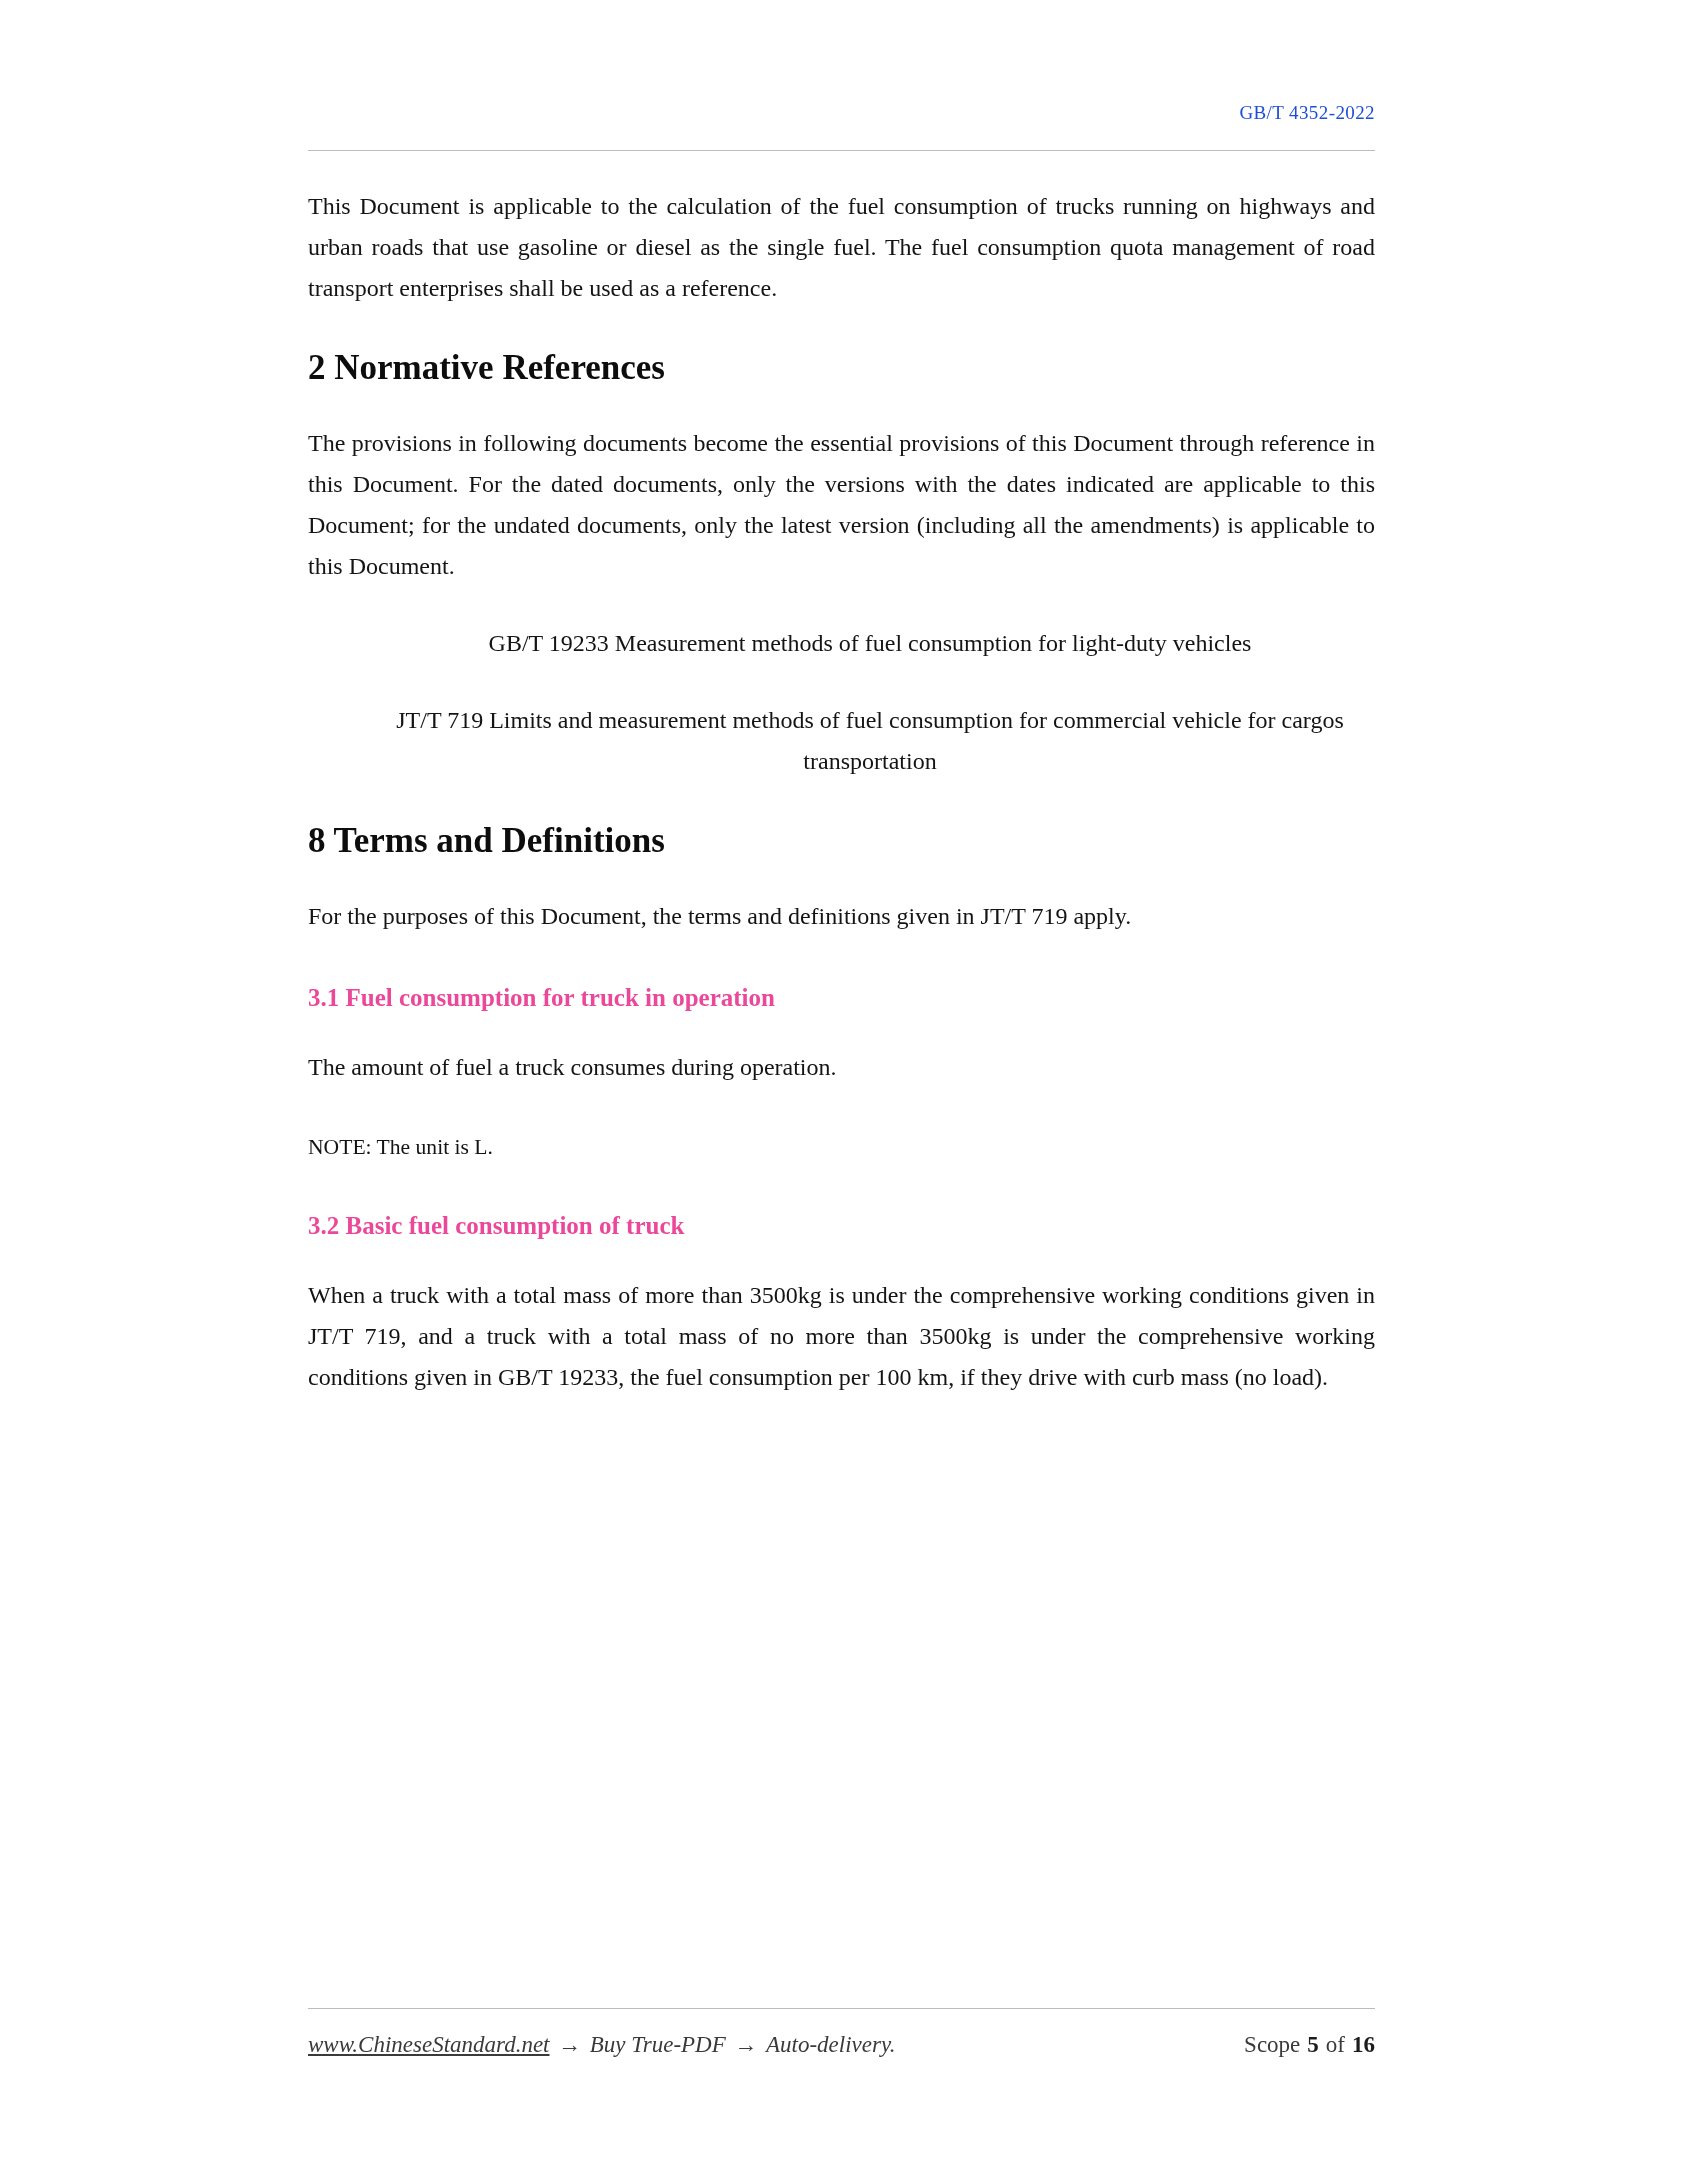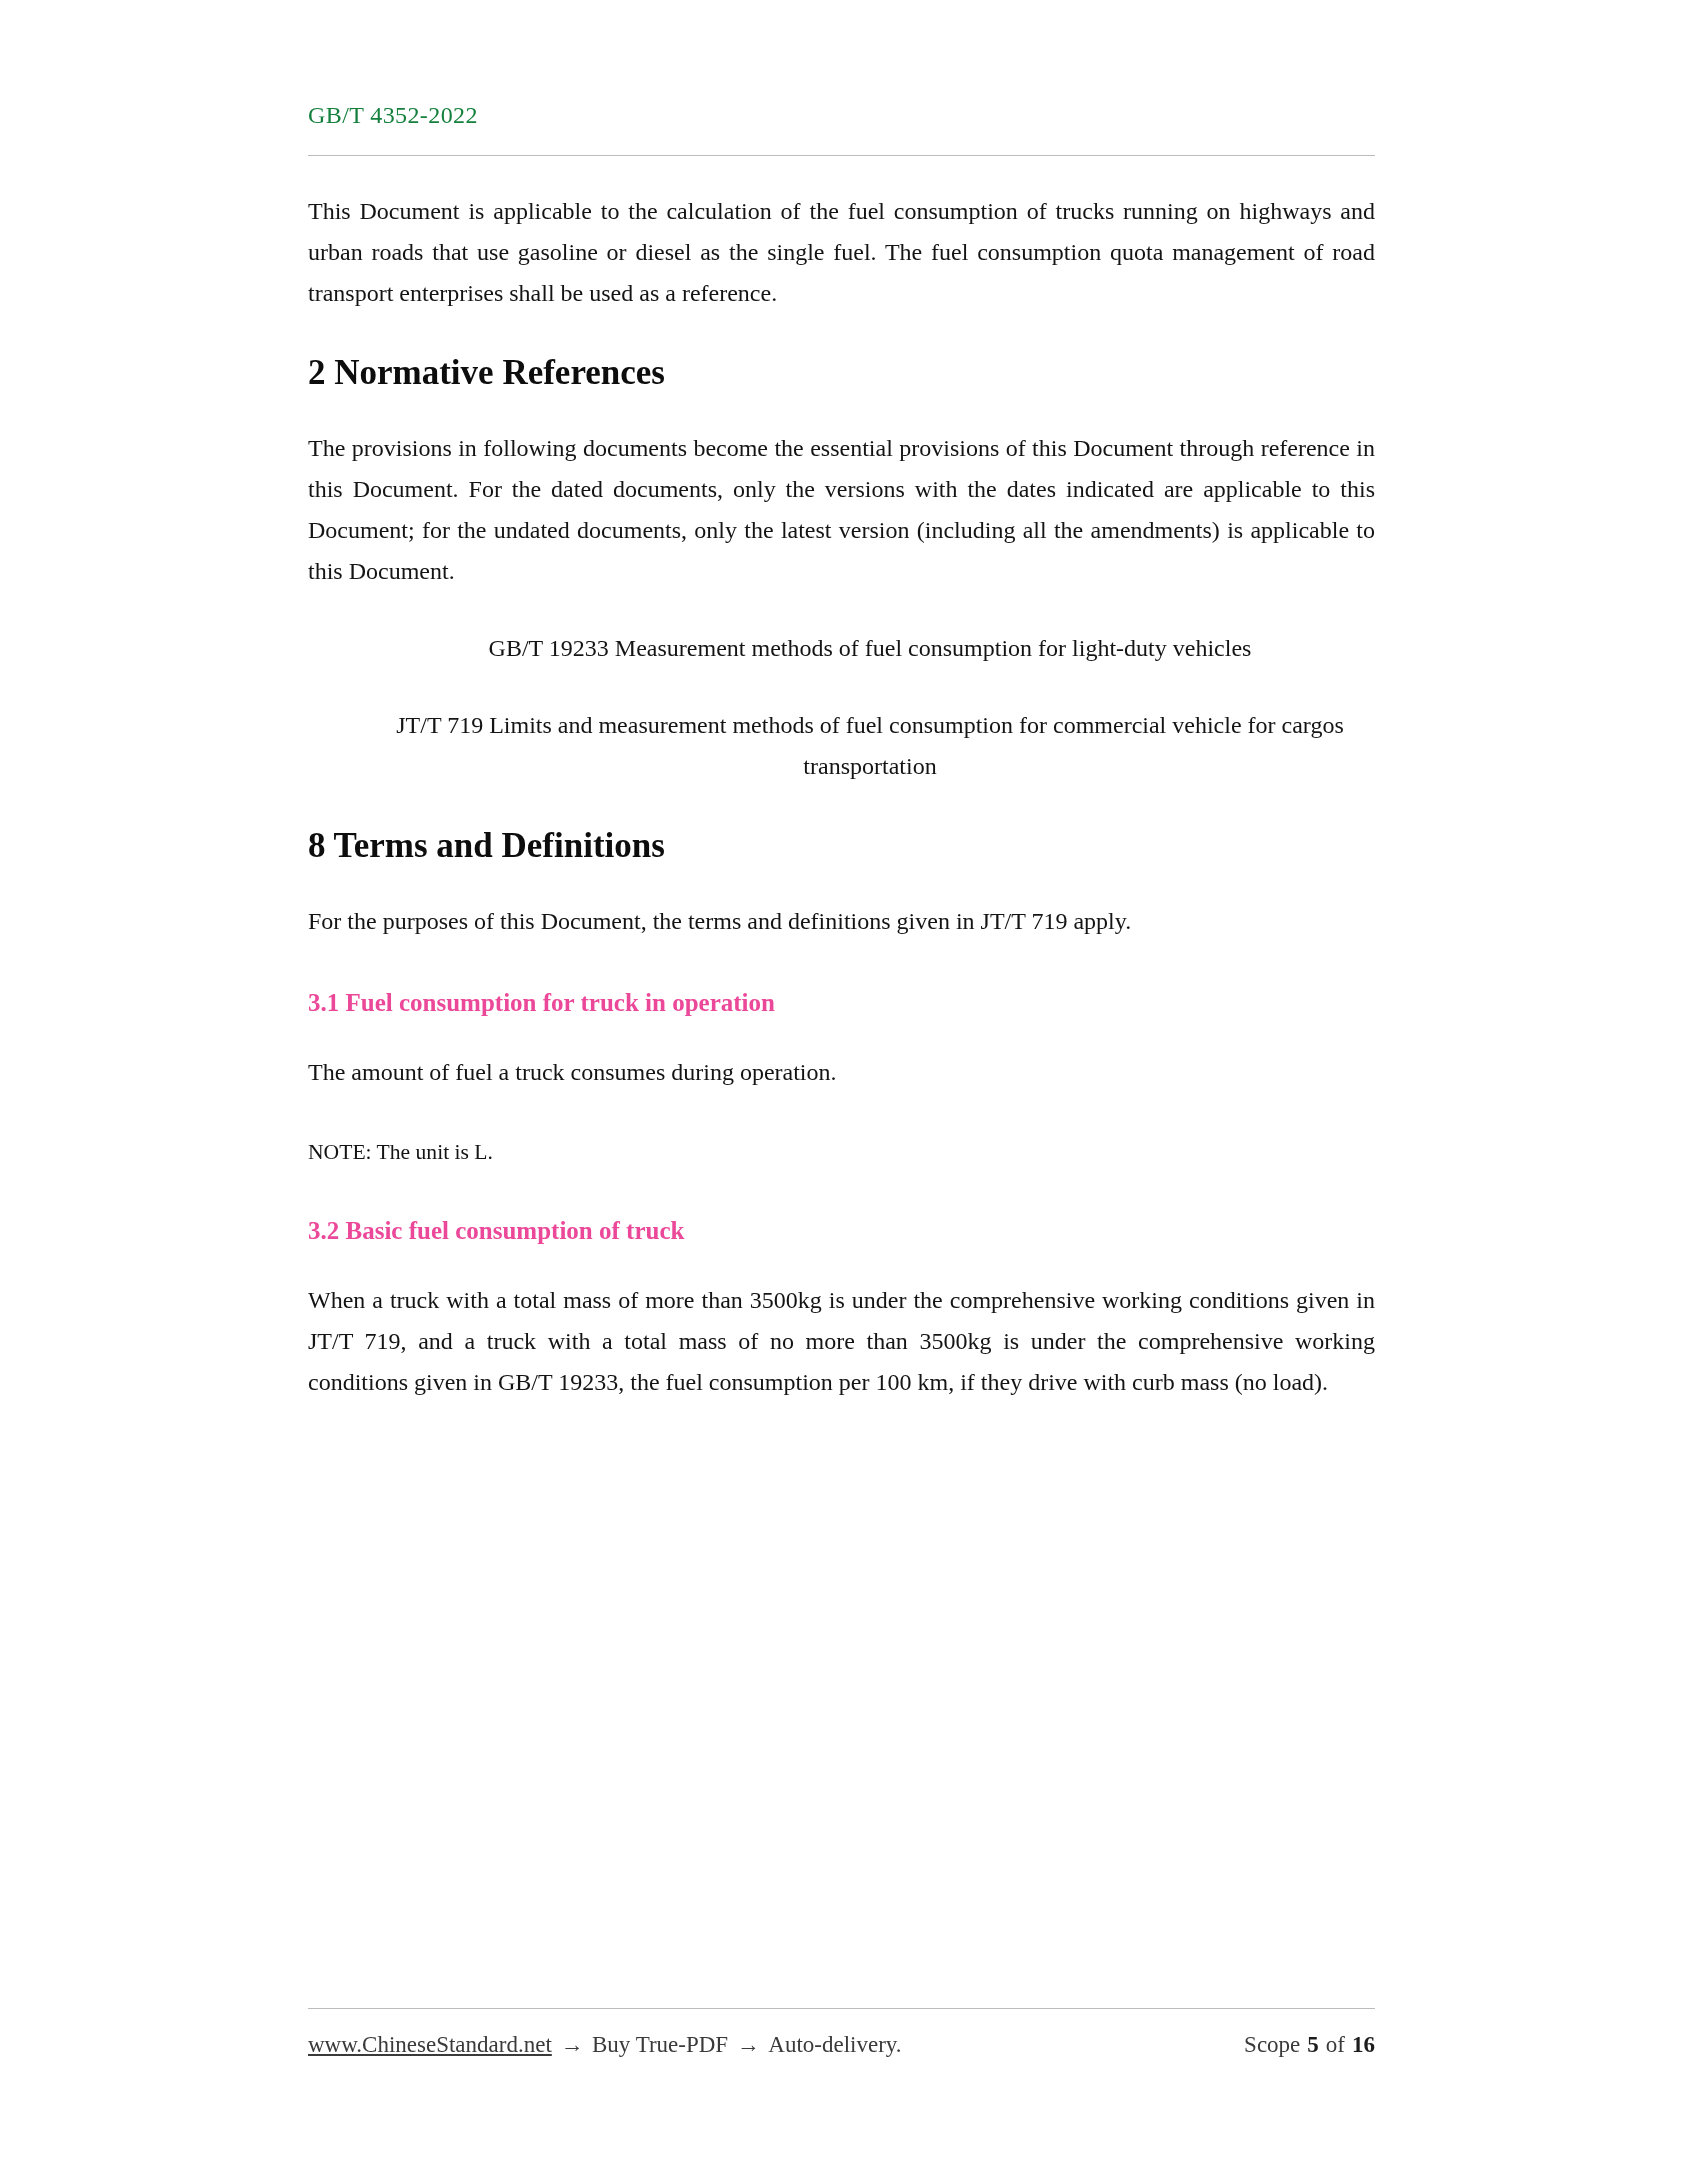--- a/index.html
+++ b/index.html
@@ -14,23 +14,23 @@
     font-family: "Liberation Serif", "DejaVu Serif", serif;
     color: #161616;
   }
   .page {
     position: absolute;
     inset: 0;
     box-sizing: border-box;
     padding: 102px 308px 0 308px;
   }
   .doc-number {
-    text-align: left;
-    font-size: 24px;
-    color: #15803d;
+    text-align: right;
+    font-size: 19px;
+    color: #1d4ed8;
     letter-spacing: 0.4px;
   }
   .header-rule {
     border: none;
     border-top: 1.7px solid #bcbcbc;
     margin: 26px 0 0 0;
   }
   .doc-title {
     margin: 71px 0 0 0;
     text-align: center;
@@ -84,20 +84,21 @@
     border-top: 1.7px solid #bcbcbc;
     padding-top: 22.5px;
     display: flex;
     justify-content: space-between;
     align-items: baseline;
     font-size: 23px;
     color: #3a3a3a;
   }
   .footer-left {
     white-space: nowrap;
+    font-style: italic;
   }
   .footer-left a.site-link {
     color: #3a3a3a;
     text-decoration: underline;
     cursor: pointer;
   }
   .footer-left .arrow {
     margin: 0 8.6px;
   }
   .footer-right {

